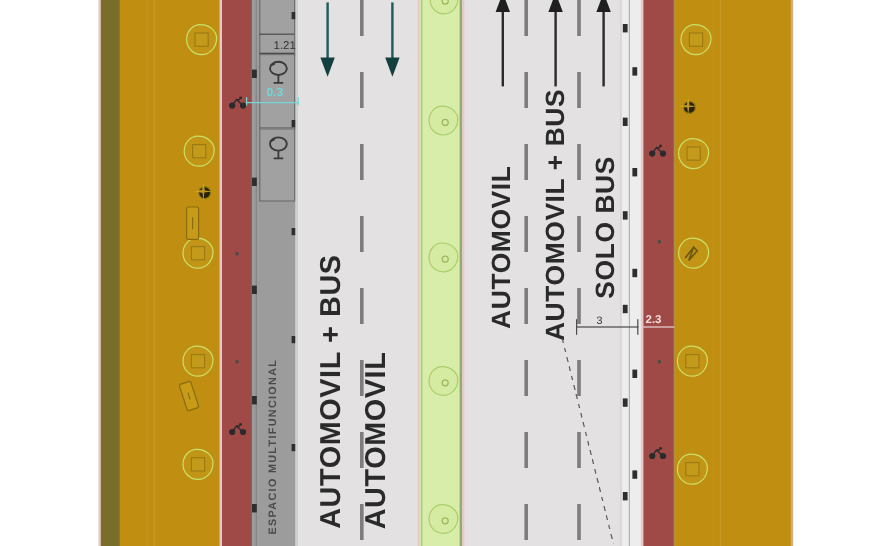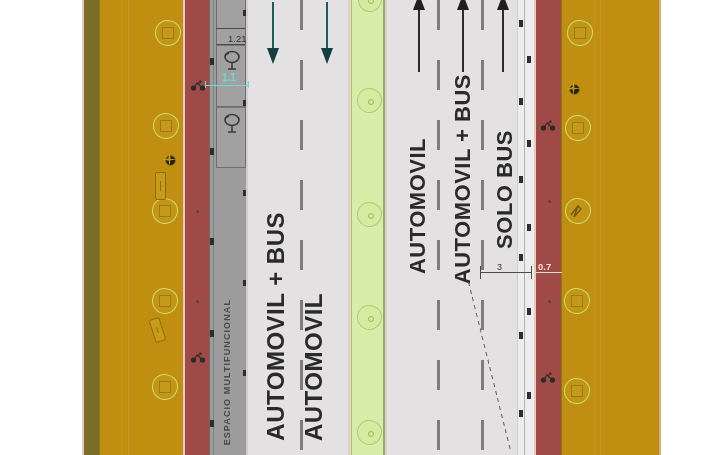--- a/index.html
+++ b/index.html
@@ -248,28 +248,28 @@
 
   <div class="lab-espacio">ESPACIO MULTIFUNCIONAL</div>
 
   <div class="dimbox dim-232">1.21</div>
   <div class="dimline-h" style="left:216px;top:28px;width:29px;"></div>
   <div class="dimline-h" style="left:216px;top:44px;width:29px;"></div>
 
   <div class="cyanline"></div>
   <div class="cyantick" style="left:205px;top:81px;"></div>
   <div class="cyantick" style="left:248px;top:81px;"></div>
-  <div class="dimbox dim-08">1.1</div>
+  <div class="dimbox dim-08">0.3</div>
 
   <div class="dimline-h" style="left:480px;top:272px;width:52px;"></div>
   <div class="dimline-v" style="left:480px;top:266px;height:13px;"></div>
   <div class="dimline-v" style="left:531px;top:266px;height:13px;"></div>
   <div class="dimbox dim-3">3</div>
 
-  <div class="dimbox dim-16">0.7</div>
+  <div class="dimbox dim-16">2.3</div>
   <div class="dimline-h" style="left:536px;top:272px;width:26px;background:#e8d6d6;"></div>
 
   <div class="diag"></div>
 
   <div class="tree med" style="left:358px;top:-12px;width:22px;height:22px;">
       <i></i>
     </div>
   <div class="tree med" style="left:357px;top:88px;width:23px;height:23px;">
       <i></i>
     </div>

